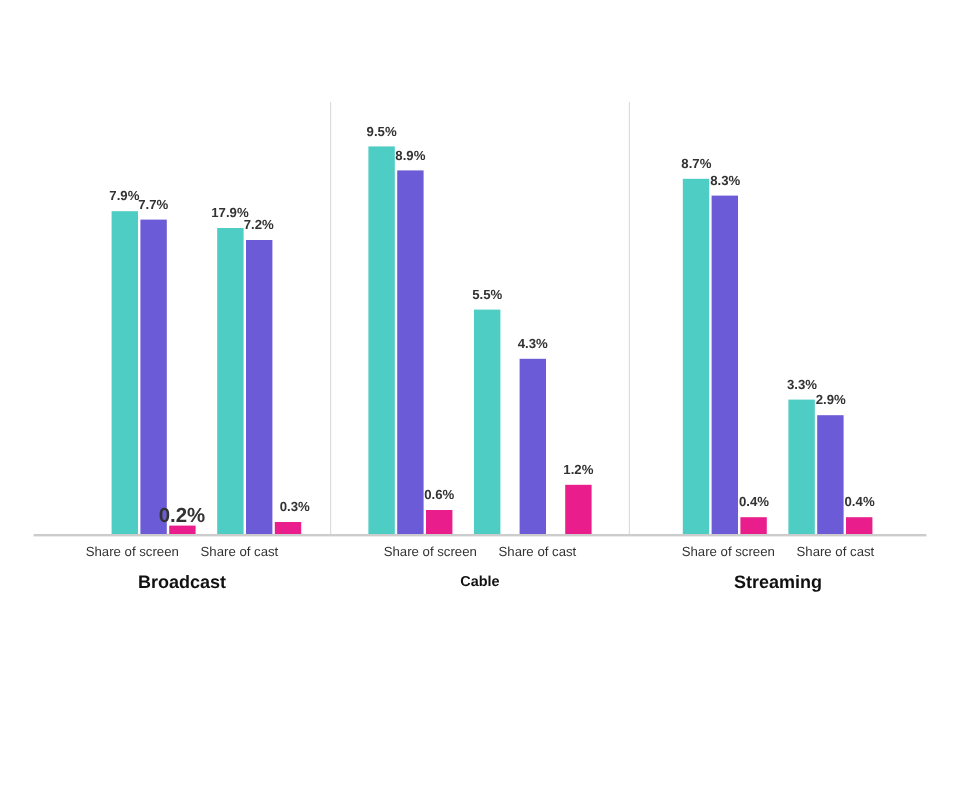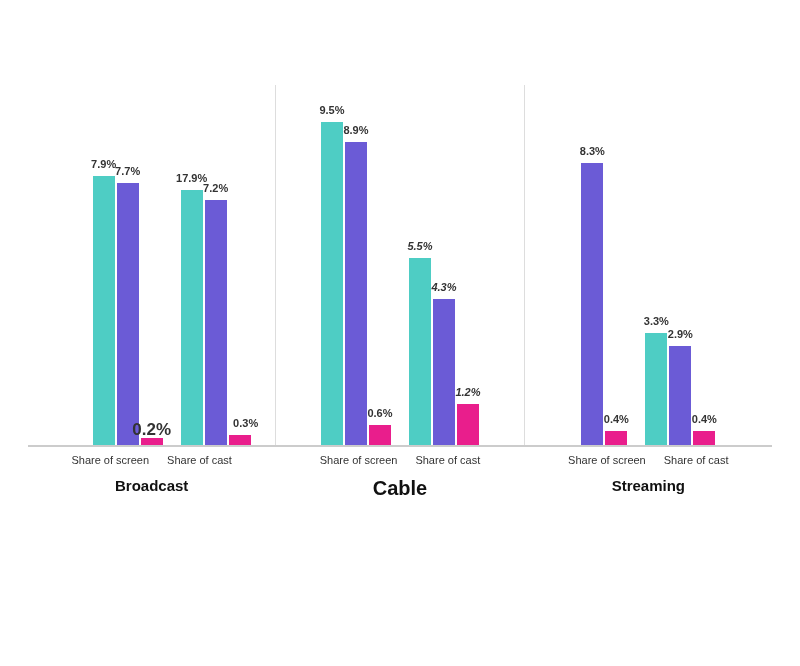--- a/index.html
+++ b/index.html
@@ -110,40 +110,44 @@
               <span style="font-size: 11px; font-weight: 600; color: rgb(51, 51, 51); position: absolute; top: 19px; left: 50%; transform: translateX(-50%); white-space: nowrap;">8.9%</span>
               <div style="width: 22px; height: 303px; background: rgb(107, 91, 214); position: relative;"></div>
             </div>
             <div style="display: flex; flex-direction: column; align-items: center; justify-content: flex-end; position: relative; height: 340px;">
               <span style="font-size: 11px; font-weight: 700; color: rgb(51, 51, 51); position: absolute; top: 302px; left: 50%; transform: translateX(-50%); white-space: nowrap;">0.6%</span>
               <div style="width: 22px; height: 20px; background: rgb(233, 30, 140); position: relative;"></div>
             </div>
           </div>
         </div>
         <div style="display: flex; flex-direction: column; align-items: center;">
-          <div style="display: flex; flex-direction: row; align-items: center; gap: 2px; height: 340px; font-style: italic;">
+          <div style="display: flex; flex-direction: row; align-items: center; gap: 16px; height: 340px;">
             <div style="display: flex; flex-direction: column; align-items: center; justify-content: flex-end; position: relative; height: 340px;">
               <span style="font-size: 11px; font-weight: 600; color: rgb(51, 51, 51); position: absolute; top: 135px; left: 50%; transform: translateX(-50%); white-space: nowrap;">5.5%</span>
               <div style="width: 22px; height: 187px; background: rgb(78, 205, 196); position: relative;"></div>
             </div>
             <div style="display: flex; flex-direction: column; align-items: center; justify-content: flex-end; position: relative; height: 340px;">
               <span style="font-size: 11px; font-weight: 600; color: rgb(51, 51, 51); position: absolute; top: 176px; left: 50%; transform: translateX(-50%); white-space: nowrap;">4.3%</span>
               <div style="width: 22px; height: 146px; background: rgb(107, 91, 214); position: relative;"></div>
             </div>
             <div style="display: flex; flex-direction: column; align-items: center; justify-content: flex-end; position: relative; height: 340px;">
               <span style="font-size: 11px; font-weight: 600; color: rgb(51, 51, 51); position: absolute; top: 281px; left: 50%; transform: translateX(-50%); white-space: nowrap;">1.2%</span>
               <div style="width: 22px; height: 41px; background: rgb(233, 30, 140); position: relative;"></div>
             </div>
           </div>
         </div>
       </div>
       <div style="width: 1px; height: 360px; background: rgb(221, 221, 221); align-self: flex-end;"></div>
       <div style="display: flex; flex-direction: row; align-items: flex-end; justify-content: center; flex: 1 1 0%; gap: 18px; padding: 0px 8px;">
         <div style="display: flex; flex-direction: column; align-items: center;">
           <div style="display: flex; flex-direction: row; align-items: flex-end; gap: 2px; height: 340px;">
+            <div style="display: flex; flex-direction: column; align-items: center; justify-content: flex-end; position: relative; height: 340px;">
+              <span style="font-size: 11px; font-weight: 600; color: rgb(51, 51, 51); position: absolute; top: 26px; left: 50%; transform: translateX(-50%); white-space: nowrap;">8.7%</span>
+              <div style="width: 22px; height: 296px; background: rgb(78, 205, 196); position: relative;"></div>
+            </div>
             <div style="display: flex; flex-direction: column; align-items: center; justify-content: flex-end; position: relative; height: 340px;">
               <span style="font-size: 11px; font-weight: 600; color: rgb(51, 51, 51); position: absolute; top: 40px; left: 50%; transform: translateX(-50%); white-space: nowrap;">8.3%</span>
               <div style="width: 22px; height: 282px; background: rgb(107, 91, 214); position: relative;"></div>
             </div>
             <div style="display: flex; flex-direction: column; align-items: center; justify-content: flex-end; position: relative; height: 340px;">
               <span style="font-size: 11px; font-weight: 600; color: rgb(51, 51, 51); position: absolute; top: 308px; left: 50%; transform: translateX(-50%); white-space: nowrap;">0.4%</span>
               <div style="width: 22px; height: 14px; background: rgb(233, 30, 140); position: relative;"></div>
             </div>
           </div>
         </div>
@@ -173,21 +177,21 @@
           <div style="text-align: center; font-size: 11px; color: rgb(51, 51, 51); line-height: 1.3; max-width: 80px;">Share of cast</div>
         </div>
         <div style="font-size: 15px; font-weight: 700; color: rgb(17, 17, 17); margin-top: 10px; text-align: center;">Broadcast</div>
       </div>
       <div style="width: 1px; background: transparent;"></div>
       <div style="flex: 1 1 0%; display: flex; flex-direction: column; align-items: center; padding: 0px 8px;">
         <div style="display: flex; flex-direction: row; gap: 18px; justify-content: center; margin-top: 6px;">
           <div style="text-align: center; font-size: 11px; color: rgb(51, 51, 51); line-height: 1.3; max-width: 80px;">Share of screen</div>
           <div style="text-align: center; font-size: 11px; color: rgb(51, 51, 51); line-height: 1.3; max-width: 80px;">Share of cast</div>
         </div>
-        <div style="font-size: 20px; font-weight: 700; color: rgb(17, 17, 17); margin-top: 10px; text-align: center;">Cable</div>
+        <div style="font-size: 12px; font-weight: 700; color: rgb(17, 17, 17); margin-top: 10px; text-align: center;">Cable</div>
       </div>
       <div style="width: 1px; background: transparent;"></div>
       <div style="flex: 1 1 0%; display: flex; flex-direction: column; align-items: center; padding: 0px 8px;">
         <div style="display: flex; flex-direction: row; gap: 18px; justify-content: center; margin-top: 6px;">
           <div style="text-align: center; font-size: 11px; color: rgb(51, 51, 51); line-height: 1.3; max-width: 80px;">Share of screen</div>
           <div style="text-align: center; font-size: 11px; color: rgb(51, 51, 51); line-height: 1.3; max-width: 80px;">Share of cast</div>
         </div>
         <div style="font-size: 15px; font-weight: 700; color: rgb(17, 17, 17); margin-top: 10px; text-align: center;">Streaming</div>
       </div>
     </div>

